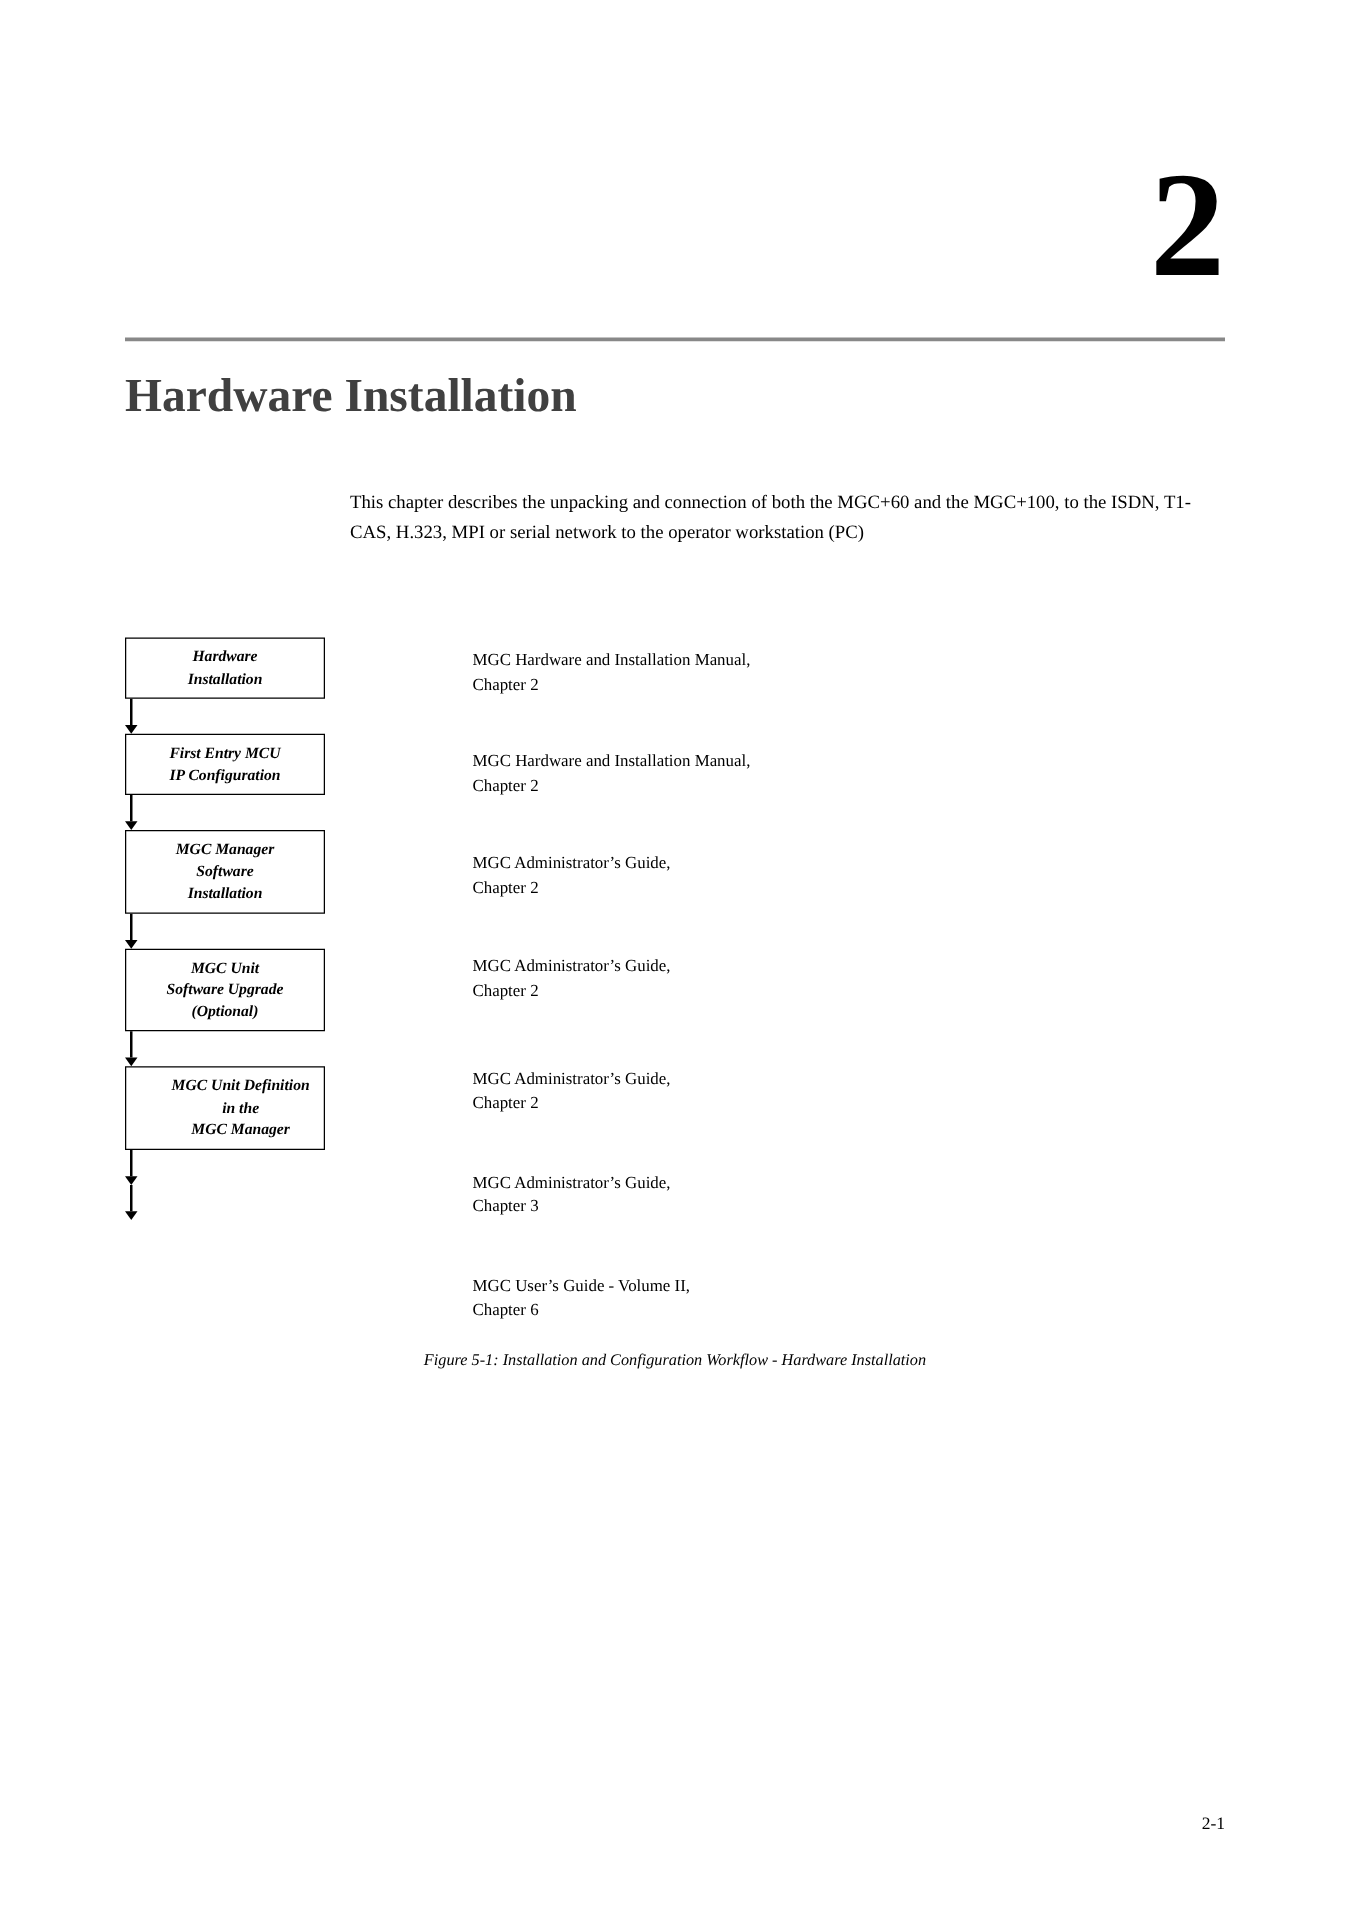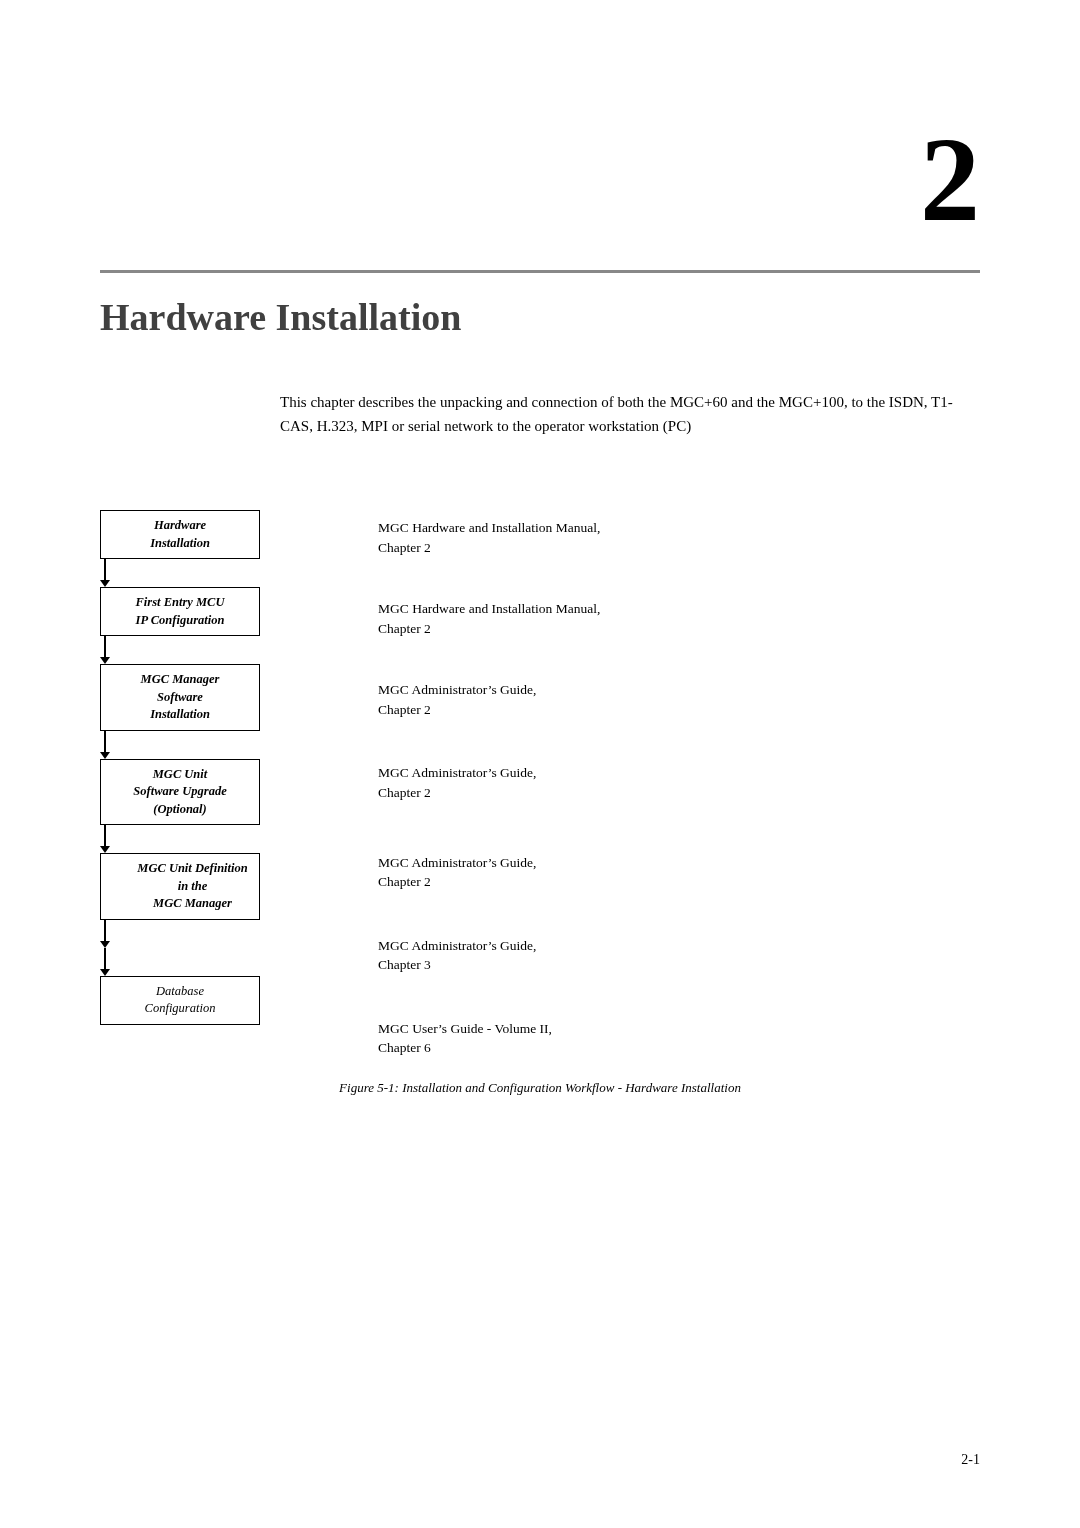--- a/index.html
+++ b/index.html
@@ -217,23 +217,20 @@
           <div class="arrow-line"></div>
           <div class="arrow-head"></div>
         </div>
 
 
         <div class="arrow-down">
           <div class="arrow-line"></div>
           <div class="arrow-head"></div>
         </div>
 
-        <div class="flow-box" style="font-weight: normal;">
-          Database<br>Configuration
-        </div>
 
       </div>
 
       <div class="labels-area">
 
         <div class="label-item" style="margin-top: 8px; margin-bottom: 42px;">
           MGC Hardware and Installation Manual,<br>Chapter 2
         </div>
 
         <div class="label-item" style="margin-bottom: 42px;">

